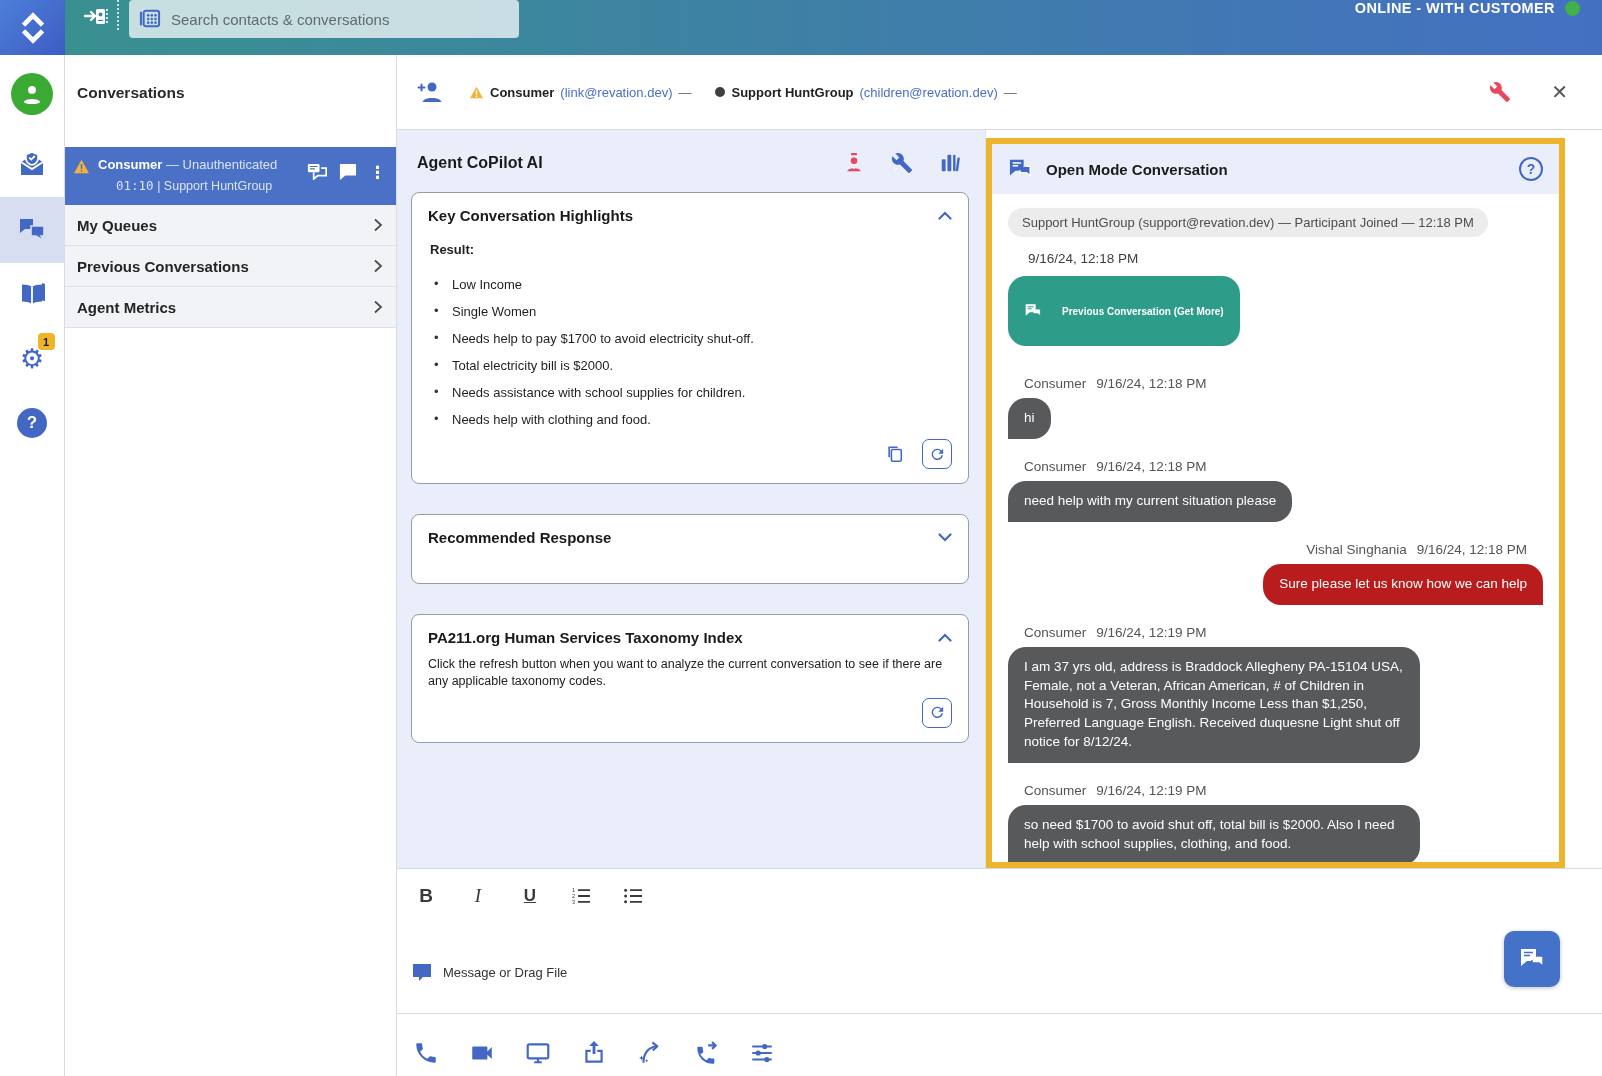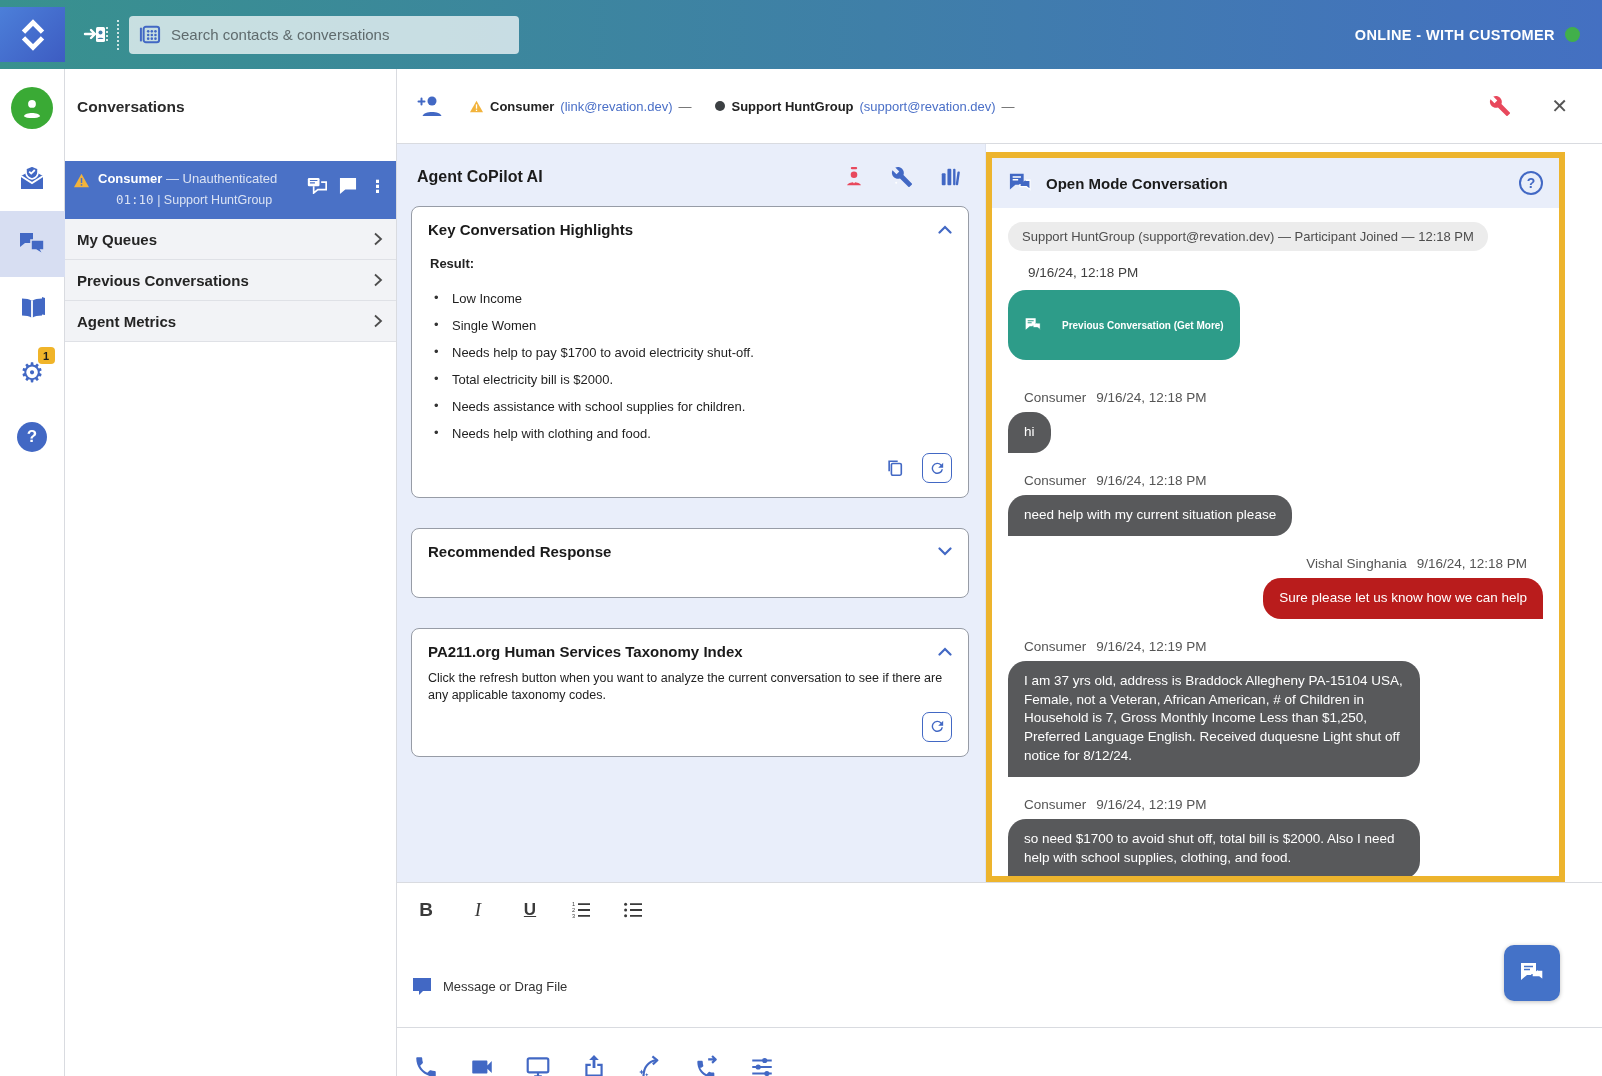--- a/index.html
+++ b/index.html
@@ -1,20 +1,20 @@
 <!DOCTYPE html>
 <html><head>
 <meta charset="utf-8">
 <style>
   * { margin:0; padding:0; box-sizing:border-box; }
   html,body { width:1602px; height:1076px; overflow:hidden;
     font-family:"Liberation Sans","DejaVu Sans",sans-serif; background:#fff; color:#222; }
 
   
-  .topbar { height:69px; display:flex; align-items:center;
+  .topbar { height:55px; display:flex; align-items:flex-start;
     background:linear-gradient(90deg,#38918e 0%,#3f7fa8 55%,#4470c2 100%); }
   .logo-tile { width:65px; height:55px; flex:0 0 65px; display:flex; align-items:center; justify-content:center;
     background:linear-gradient(135deg,#4c7fd9,#3d5cc2); }
   .topbar-icon-btn { width:34px; height:34px; margin-left:14px; display:flex; align-items:center; justify-content:center; cursor:pointer; }
   .top-sep { height:30px; border-left:2px dotted rgba(255,255,255,.75); margin:0 10px 0 4px; }
   .searchbox { width:390px; height:38px; background:rgba(255,255,255,.72); border-radius:4px;
     display:flex; align-items:center; padding:0 10px; gap:10px; }
   .searchbox input { flex:1; border:none; outline:none; background:transparent; font-size:15px; color:#2b3a3c; }
   .searchbox input::placeholder { color:#5f6b6d; }
   .topbar-spacer { flex:1; }
@@ -275,21 +275,21 @@
         <svg width="15" height="13" viewBox="0 0 20 18">
           <path d="M10 1 L19 17 H1 Z" fill="#f2b33c"></path>
           <rect x="9.1" y="6" width="1.8" height="6" fill="#fff"></rect>
           <rect x="9.1" y="13.4" width="1.8" height="1.8" fill="#fff"></rect>
         </svg>
         <span class="p-name">Consumer</span>
         <span class="p-email">(link@revation.dev)</span>
         <span class="p-dash">—</span>
         <span class="p-bullet"></span>
         <span class="p-name">Support HuntGroup</span>
-        <span class="p-email">(support@revation.dev)</span>
+        <span class="p-email">(children@revation.dev)</span>
         <span class="p-dash">—</span>
       </div>
       <div class="p-actions">
         <svg width="22" height="22" viewBox="0 0 24 24">
           <path d="M22.7 19l-9.1-9.1c.9-2.3.4-5-1.5-6.9C10.1 1 7.1.6 4.7 1.7L9 6 6 9 1.6 4.7C.4 7.1.9 10.1 2.9 12.1c1.9 1.9 4.6 2.4 6.9 1.5l9.1 9.1c.4.4 1 .4 1.4 0l2.3-2.3c.5-.4.5-1.1.1-1.4z" fill="#e8485c"></path>
           <circle cx="5.7" cy="18.2" r="1.1" fill="#fff"></circle>
         </svg>
         <span class="close-x">✕</span>
       </div>
     </div>

